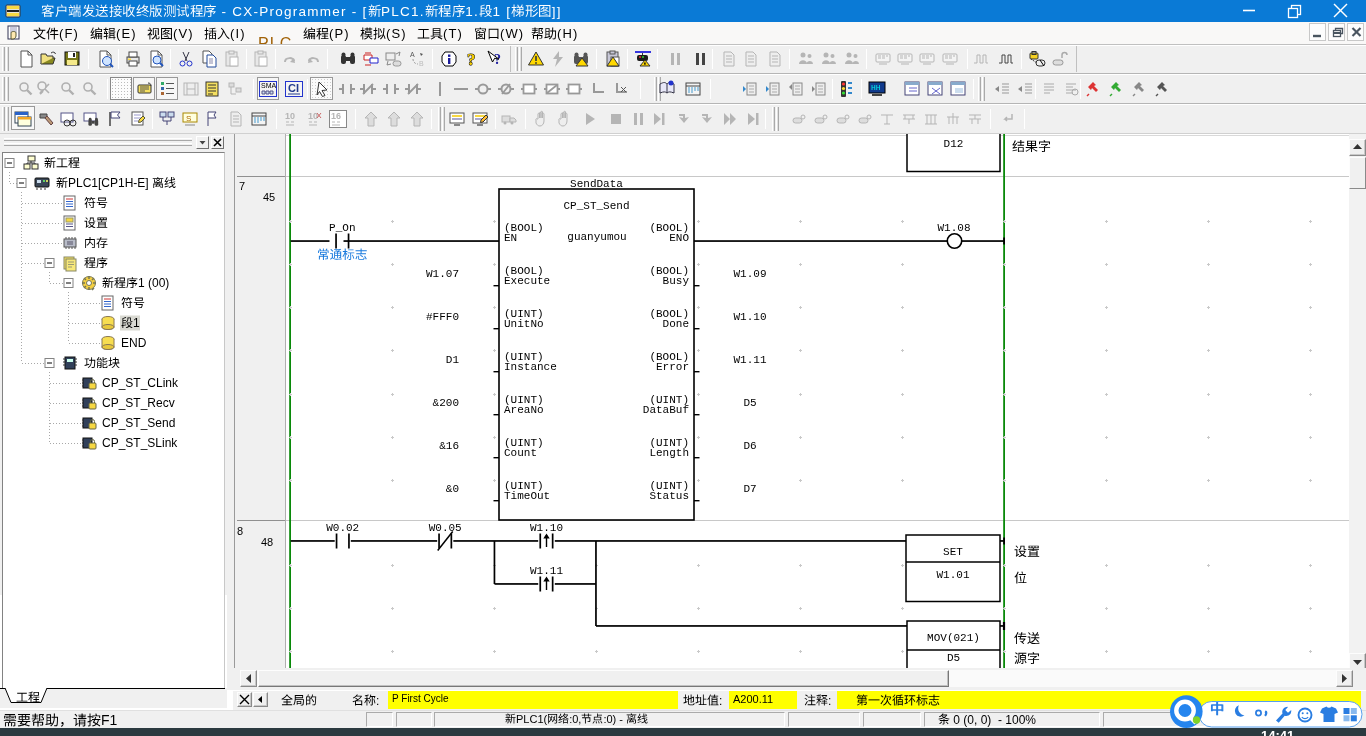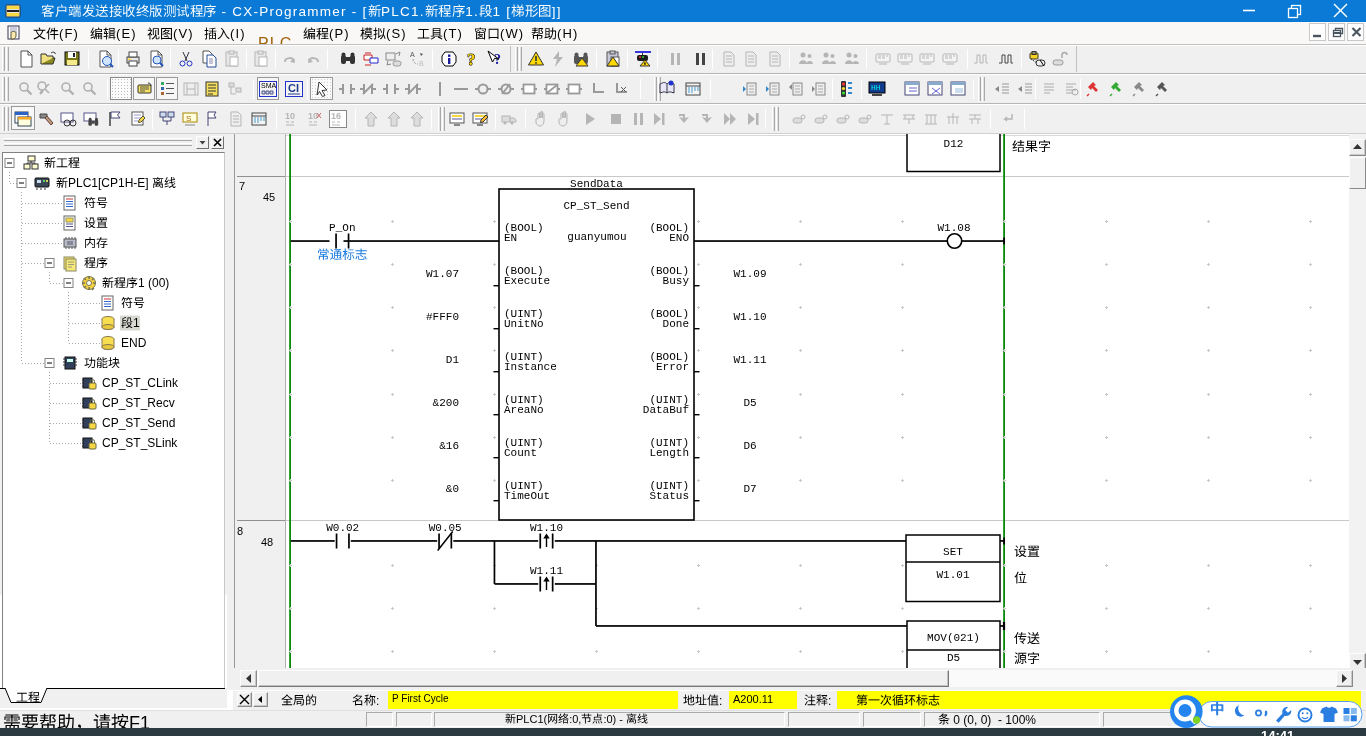--- a/index.html
+++ b/index.html
@@ -1291,21 +1291,21 @@
       </svg><svg class="c" viewBox="0 0 100 100">
         <use href="#u5FAA"></use>
       </svg><svg class="c" viewBox="0 0 100 100">
         <use href="#u73AF"></use>
       </svg><svg class="c" viewBox="0 0 100 100">
         <use href="#u6807"></use>
       </svg><svg class="c" viewBox="0 0 100 100">
         <use href="#u5FD7"></use>
       </svg></div>
     <div class="abs" style="left:0;top:710px;width:1366px;height:18px;background:#f0f0f0;border-top:1px solid #e0e0e0"></div>
-    <div class="t" style="left:3px;top:713px;font-size:18px"><svg class="c" viewBox="0 0 100 100">
+    <div class="t" style="left:3px;top:713px;font-size:14px"><svg class="c" viewBox="0 0 100 100">
         <use href="#u9700"></use>
       </svg><svg class="c" viewBox="0 0 100 100">
         <use href="#u8981"></use>
       </svg><svg class="c" viewBox="0 0 100 100">
         <use href="#u5E2E"></use>
       </svg><svg class="c" viewBox="0 0 100 100">
         <use href="#u52A9"></use>
       </svg><svg class="c" viewBox="0 0 100 100">
         <use href="#uFF0C"></use>
       </svg><svg class="c" viewBox="0 0 100 100">

